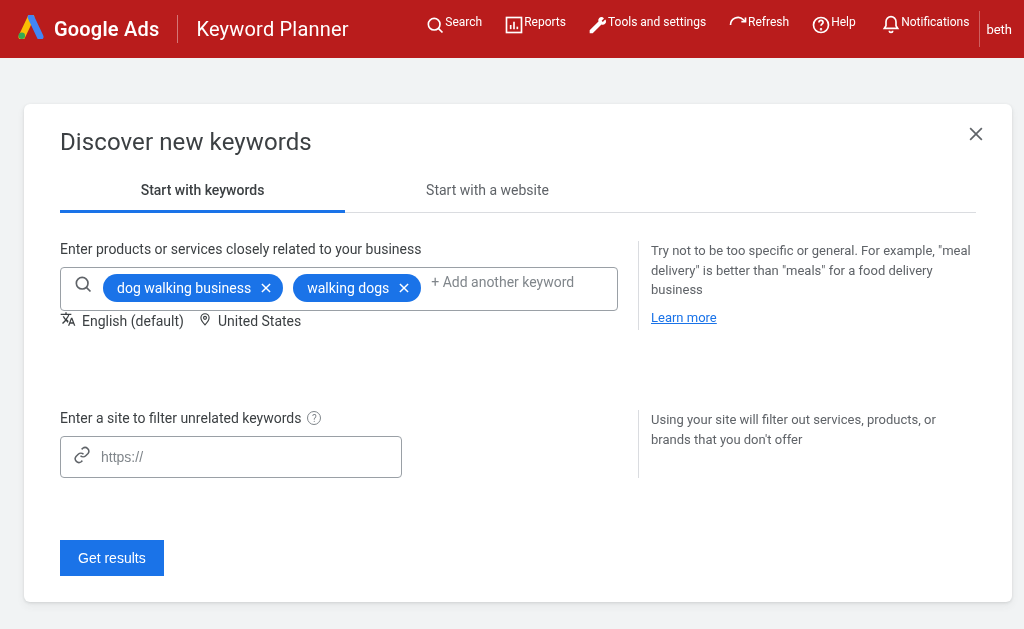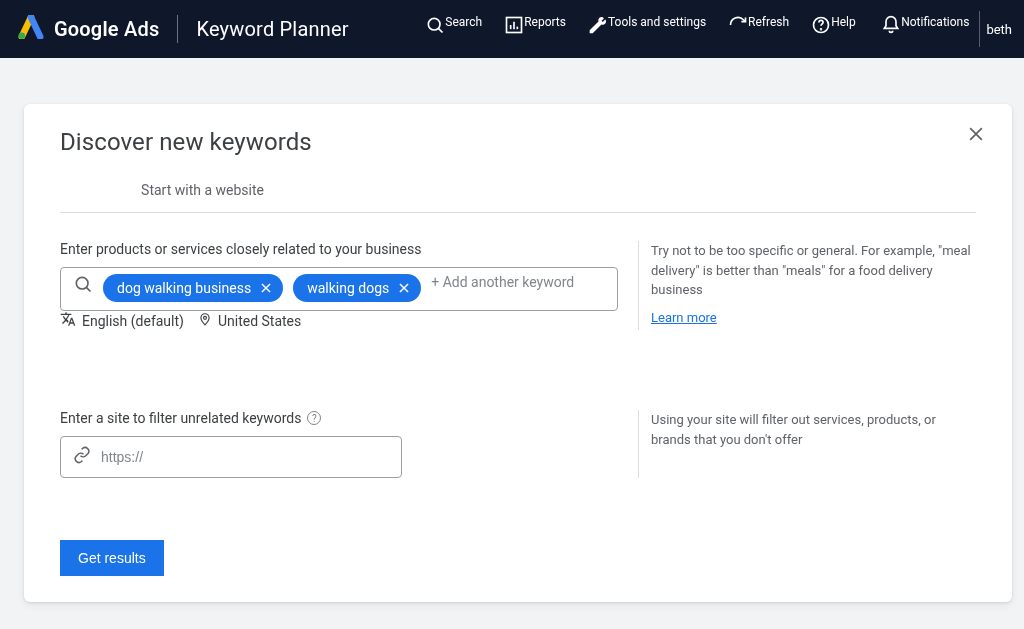--- a/index.html
+++ b/index.html
@@ -7,21 +7,21 @@
     font-family: Roboto, "Helvetica Neue", Arial, sans-serif;
     background: #f1f3f4;
     width: 1024px;
     height: 629px;
     overflow: hidden;
     color: #3c4043;
   }
   
   .header {
     height: 58px;
-    background: #0f172a;
+    background: #b91c1c;
     display: flex;
     align-items: center;
     color: #fff;
     padding: 0 12px 0 18px;
   }
   .logo-wrap { display: flex; align-items: center; gap: 10px; }
   .logo-text { font-size: 20px; font-weight: 500; letter-spacing: 0.2px; }
   .header-divider { width: 1px; height: 28px; background: rgba(255,255,255,0.4); margin: 0 18px; }
   .product-name { font-size: 20px; font-weight: 400; letter-spacing: 0.2px; text-align: right; }
   .header-spacer { flex: 1; }
@@ -198,20 +198,21 @@
   <div class="close-btn">
     <span>
       <svg width="20" height="20" viewBox="0 0 24 24" fill="none" stroke="#5f6368" stroke-width="2">
           <line x1="5" y1="5" x2="19" y2="19"></line>
           <line x1="19" y1="5" x2="5" y2="19"></line>
         </svg>
     </span>
   </div>
 
   <div class="tabs">
+    <div class="tab active">Start with keywords</div>
     <div class="tab">Start with a website</div>
   </div>
 
   
   <div class="body-row">
     <div class="left-col">
       <div class="field-label">Enter products or services closely related to your business</div>
       <div class="keyword-box">
         <span class="search-ic">
           <svg width="20" height="20" viewBox="0 0 24 24" fill="none" stroke="#5f6368" stroke-width="2">

